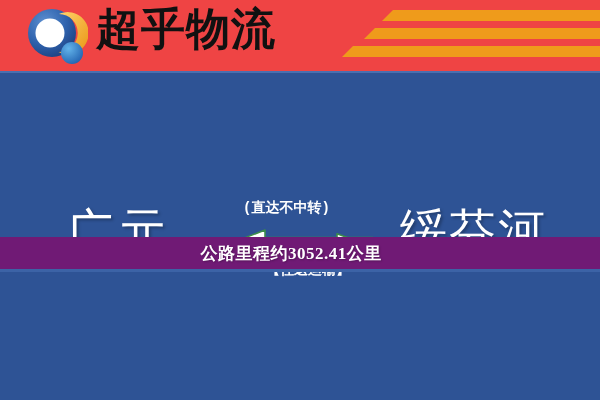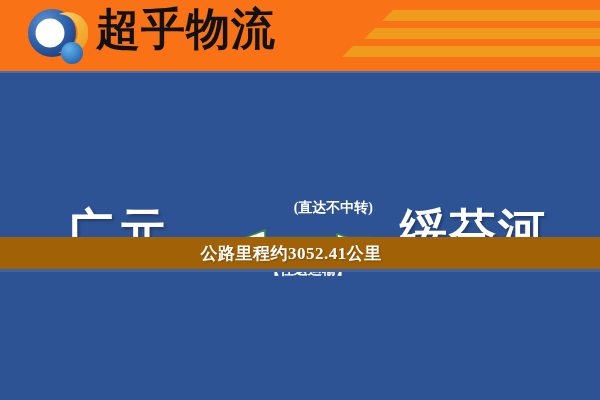--- a/index.html
+++ b/index.html
@@ -1,20 +1,20 @@
 <!DOCTYPE html>
 <html><head>
 <meta charset="utf-8">
 <style>
   html,body{margin:0;padding:0;background:#fff;}
   body{width:600px;height:400px;overflow:hidden;font-family:"Liberation Sans",sans-serif;}
   .poster{position:relative;width:600px;height:400px;background:#2e5395;overflow:hidden;}
 
   
-  .header{position:absolute;left:0;top:0;width:600px;height:73px;background:#f97316;overflow:hidden;}
+  .header{position:absolute;left:0;top:0;width:600px;height:73px;background:#ef4444;overflow:hidden;}
   .hdr-bottom-line{position:absolute;left:0;top:71px;width:600px;height:2px;background:#4a6fb0;}
 
   .logo-mark{position:absolute;left:26px;top:8px;width:62px;height:58px;}
   .logo-mark svg{display:block;}
 
   .brand-cn{position:absolute;left:96px;top:6px;font-family:"Liberation Serif",serif;
     font-size:44px;font-weight:700;color:#111;letter-spacing:1px;line-height:48px;white-space:nowrap;}
   .brand-en{position:absolute;left:99px;top:52px;font-family:"Liberation Sans",sans-serif;
     font-size:11px;font-weight:700;color:#3a3a3a;letter-spacing:6.2px;white-space:nowrap;}
 
@@ -23,33 +23,33 @@
   .stripe i{position:absolute;left:-11px;top:0;width:0;height:0;
      border-style:solid;border-width:0 0 11px 11px;border-color:transparent transparent #ef9b1b transparent;}
   .s1{top:10px;width:207px;}
   .s2{top:28px;width:225px;}
   .s3{top:46px;width:247px;}
 
   
   .route{position:absolute;left:0;top:75px;width:600px;height:162px;}
 
   .city{position:absolute;color:#ffffff;font-family:"Liberation Serif",serif;
-    font-weight:700;font-size:47px;line-height:52px;white-space:nowrap;
+    font-weight:400;font-size:47px;line-height:52px;white-space:nowrap;
     text-shadow:2px 2px 3px rgba(0,0,0,.28);}
   .city-from{left:66px;top:130px;letter-spacing:6px;}
   .city-to{left:356px;top:130px;letter-spacing:2px;margin-left:44px;}
 
-  .note-top{position:absolute;left:243px;top:124px;width:130px;text-align:right;
-    color:#ffffff;font-family:Liberation Serif, serif;font-size:14px;font-weight:700;white-space:nowrap;}
+  .note-top{position:absolute;left:243px;top:124px;width:130px;text-align:left;
+    color:#ffffff;font-family:Liberation Mono, monospace;font-size:14px;font-weight:700;white-space:nowrap;}
   .note-bot{position:absolute;left:243px;top:186px;width:130px;text-align:center;
     color:#ffffff;font-family:"Liberation Serif",serif;font-size:14px;font-weight:700;white-space:nowrap;}
   .arrow-wrap{position:absolute;left:225px;top:147px;width:152px;height:34px;}
 
   
-  .infobar{position:absolute;left:0;top:237px;width:600px;height:32px;background:#a16207;
+  .infobar{position:absolute;left:0;top:237px;width:600px;height:32px;background:#701a75;
      display:flex;align-items:center;justify-content:center;}
   .infobar-line{position:absolute;left:0;top:269px;width:600px;height:3px;background:#3c63a6;}
   .infobar span{color:#ffffff;font-family:"Liberation Serif",serif;font-size:17px;font-weight:700;
      white-space:nowrap;letter-spacing:.5px;text-shadow:1px 1px 2px rgba(0,0,0,.25);}
 
   
   .bottom{position:absolute;left:0;top:272px;width:600px;height:128px;}
 </style>
 </head>
 <body>

